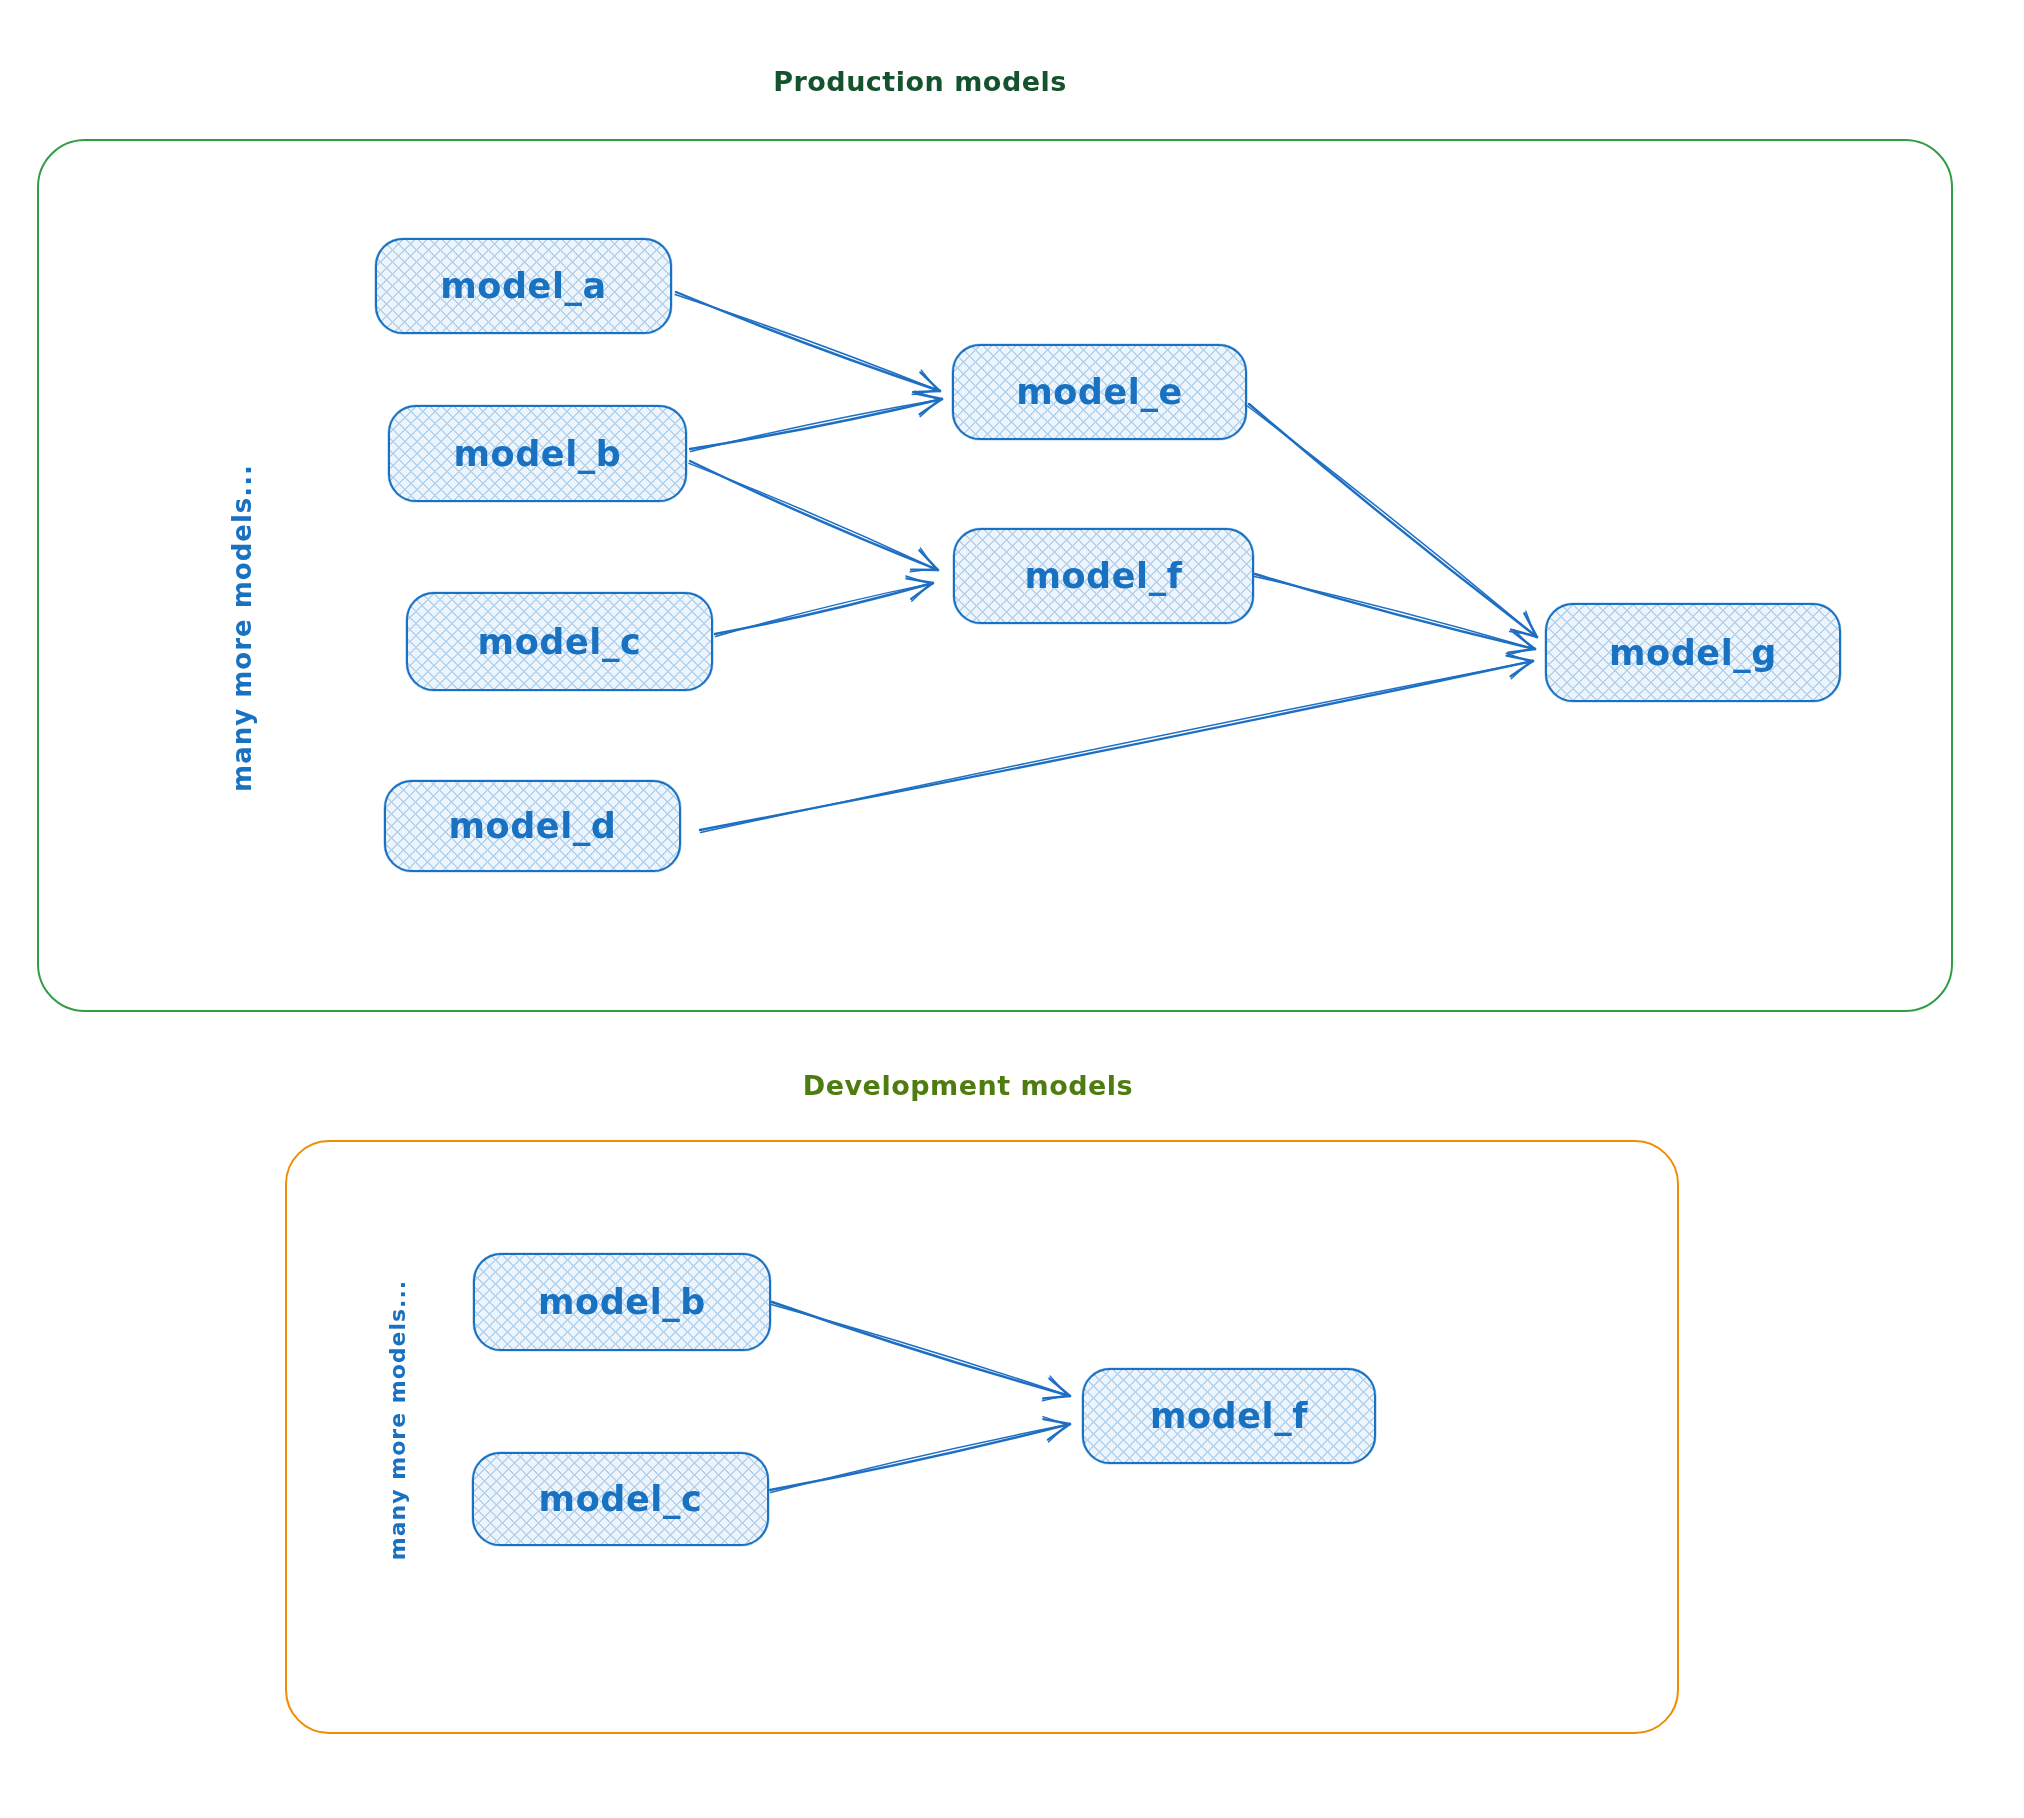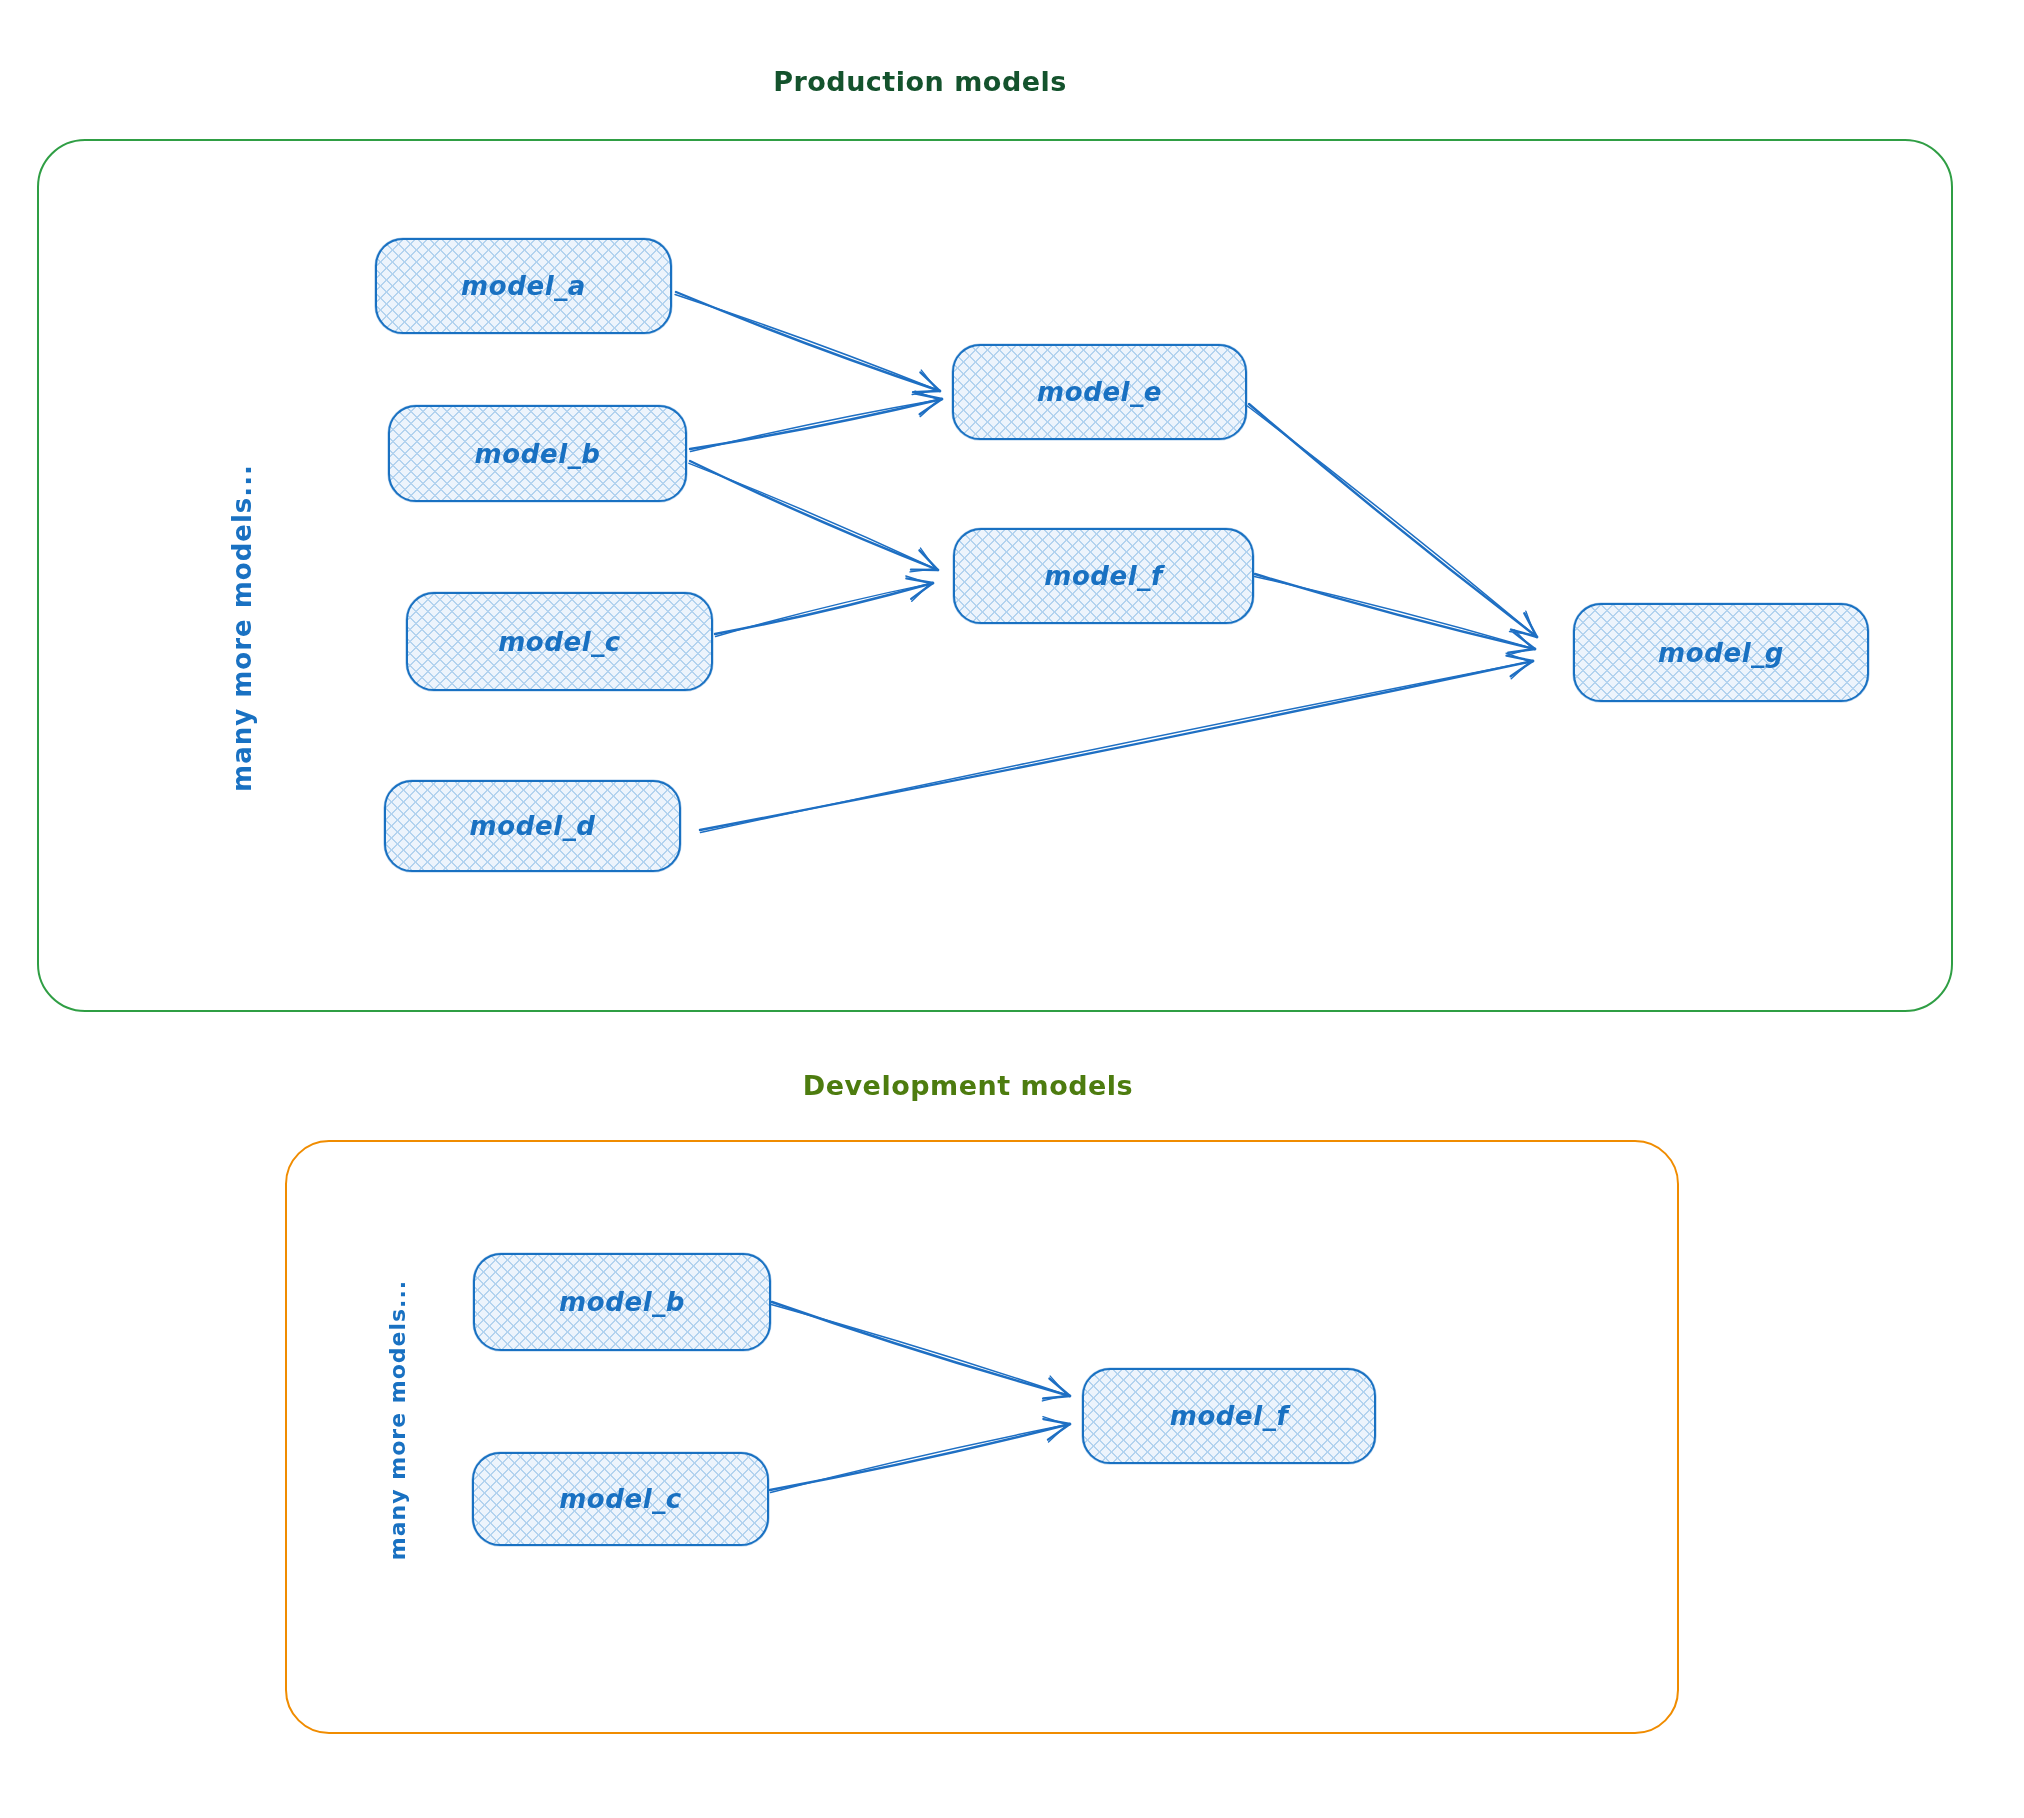--- a/index.html
+++ b/index.html
@@ -19,26 +19,26 @@
   .side-label{position:absolute;white-space:nowrap;font-size:26px;font-weight:bold;
               color:var(--stroke,#1971c2);transform:translate(-50%,-50%) rotate(-90deg);
               letter-spacing:1px;z-index:2;}
   #side-production{left:242px;top:628px;}
   #side-development{left:397px;top:1420px;font-size:22px;}
 
   #edge-layer{position:absolute;left:0;top:0;z-index:2;}
 
   .node{position:absolute;z-index:3;display:flex;align-items:center;justify-content:center;
         border:2.5px solid var(--stroke,#1971c2);border-radius:28px;
-        color:var(--stroke,#1971c2);font-size:26px;font-weight:bold;letter-spacing:.6px;
+        color:var(--stroke,#1971c2);font-size:35px;font-weight:bold;letter-spacing:.6px;
         background:
           repeating-linear-gradient(45deg, var(--hatch,#b5d5f1) 0 1.6px, transparent 1.6px 8.5px),
           repeating-linear-gradient(135deg, var(--hatch,#b5d5f1) 0 1.6px, transparent 1.6px 8.5px),
           var(--node-bg,#edf4fc);
-        box-shadow:0 0 0 .6px rgba(25,113,194,.35);font-style:italic;}
+        box-shadow:0 0 0 .6px rgba(25,113,194,.35);}
 </style>
 </head>
 <body>
 
 <div class="canvas">
   <div class="frame" id="frame-production" style="border-color: rgb(47, 158, 68);"></div>
   <div class="frame" id="frame-development" style="border-color: rgb(240, 140, 0);"></div>
 
   <div class="sec-title" id="title-production" style="color: #14532d;">Production models</div>
   <div class="sec-title" id="title-development" style="color: #4d7c0f;">Development models</div>
@@ -133,21 +133,21 @@
       </div>
       <div class="node" style="left: 384px; top: 780px; width: 293px; height: 88px;">
         <span>model_d</span>
       </div>
       <div class="node" style="left: 952px; top: 344px; width: 291px; height: 92px;">
         <span>model_e</span>
       </div>
       <div class="node" style="left: 953px; top: 528px; width: 297px; height: 92px;">
         <span>model_f</span>
       </div>
-      <div class="node" style="left: 1545px; top: 603px; width: 292px; height: 95px; margin-left: 28px;">
+      <div class="node" style="left: 1545px; top: 603px; width: 292px; height: 95px;">
         <span>model_g</span>
       </div>
       <div class="node" style="left: 473px; top: 1253px; width: 294px; height: 94px;">
         <span>model_b</span>
       </div>
       <div class="node" style="left: 472px; top: 1452px; width: 293px; height: 90px;">
         <span>model_c</span>
       </div>
       <div class="node" style="left: 1082px; top: 1368px; width: 290px; height: 92px;">
         <span>model_f</span>

